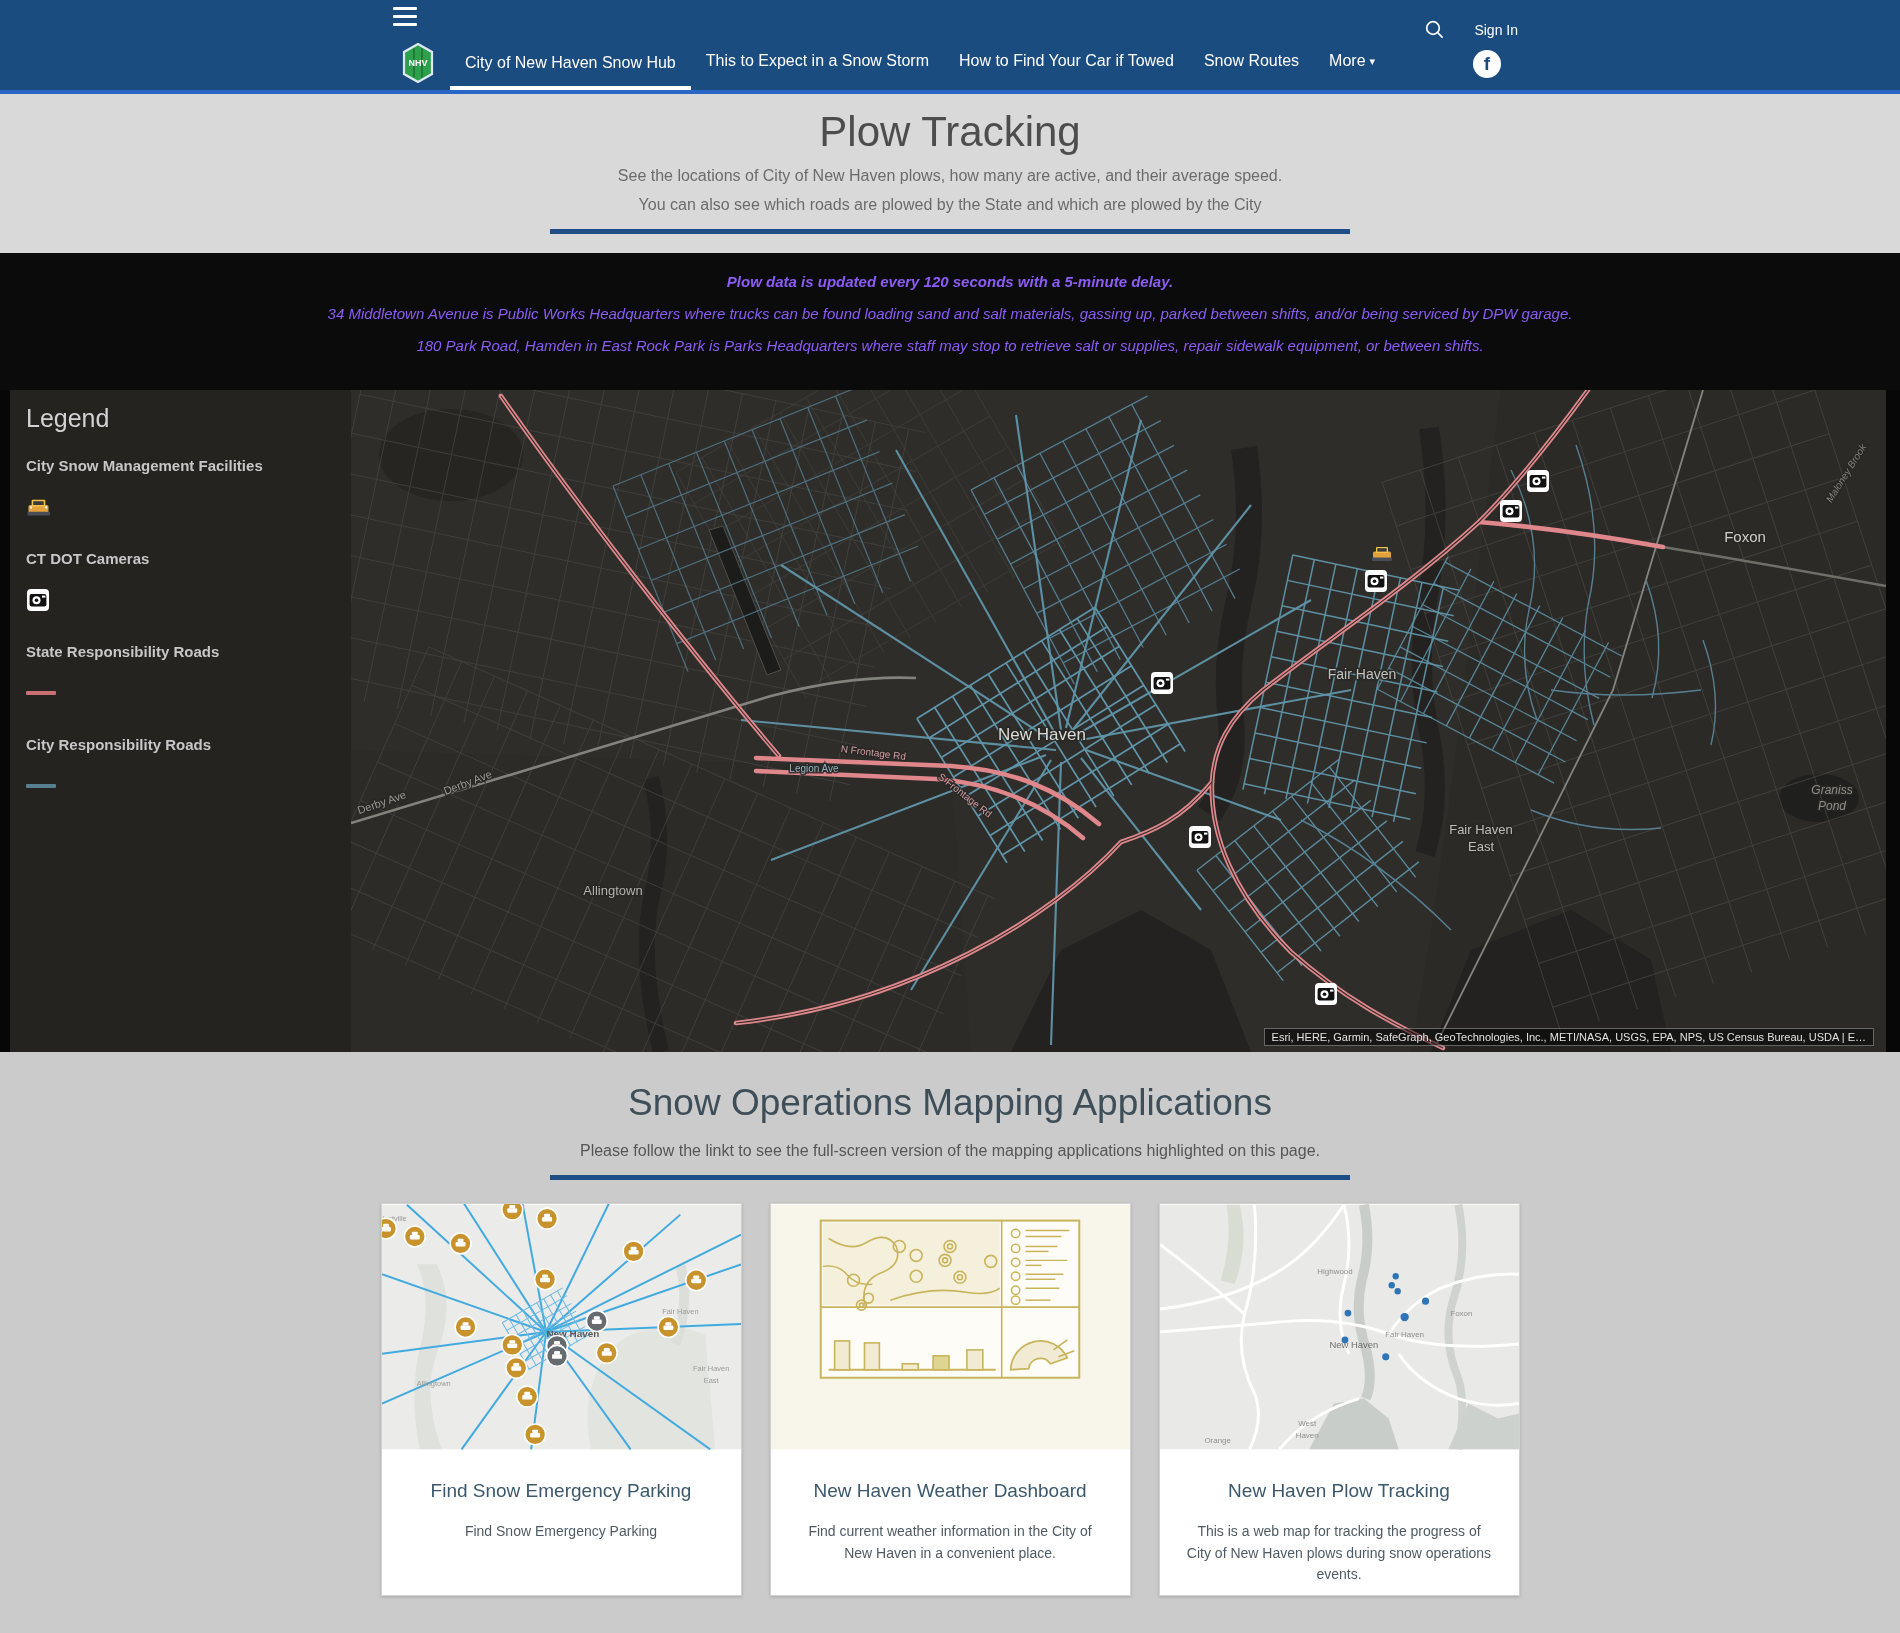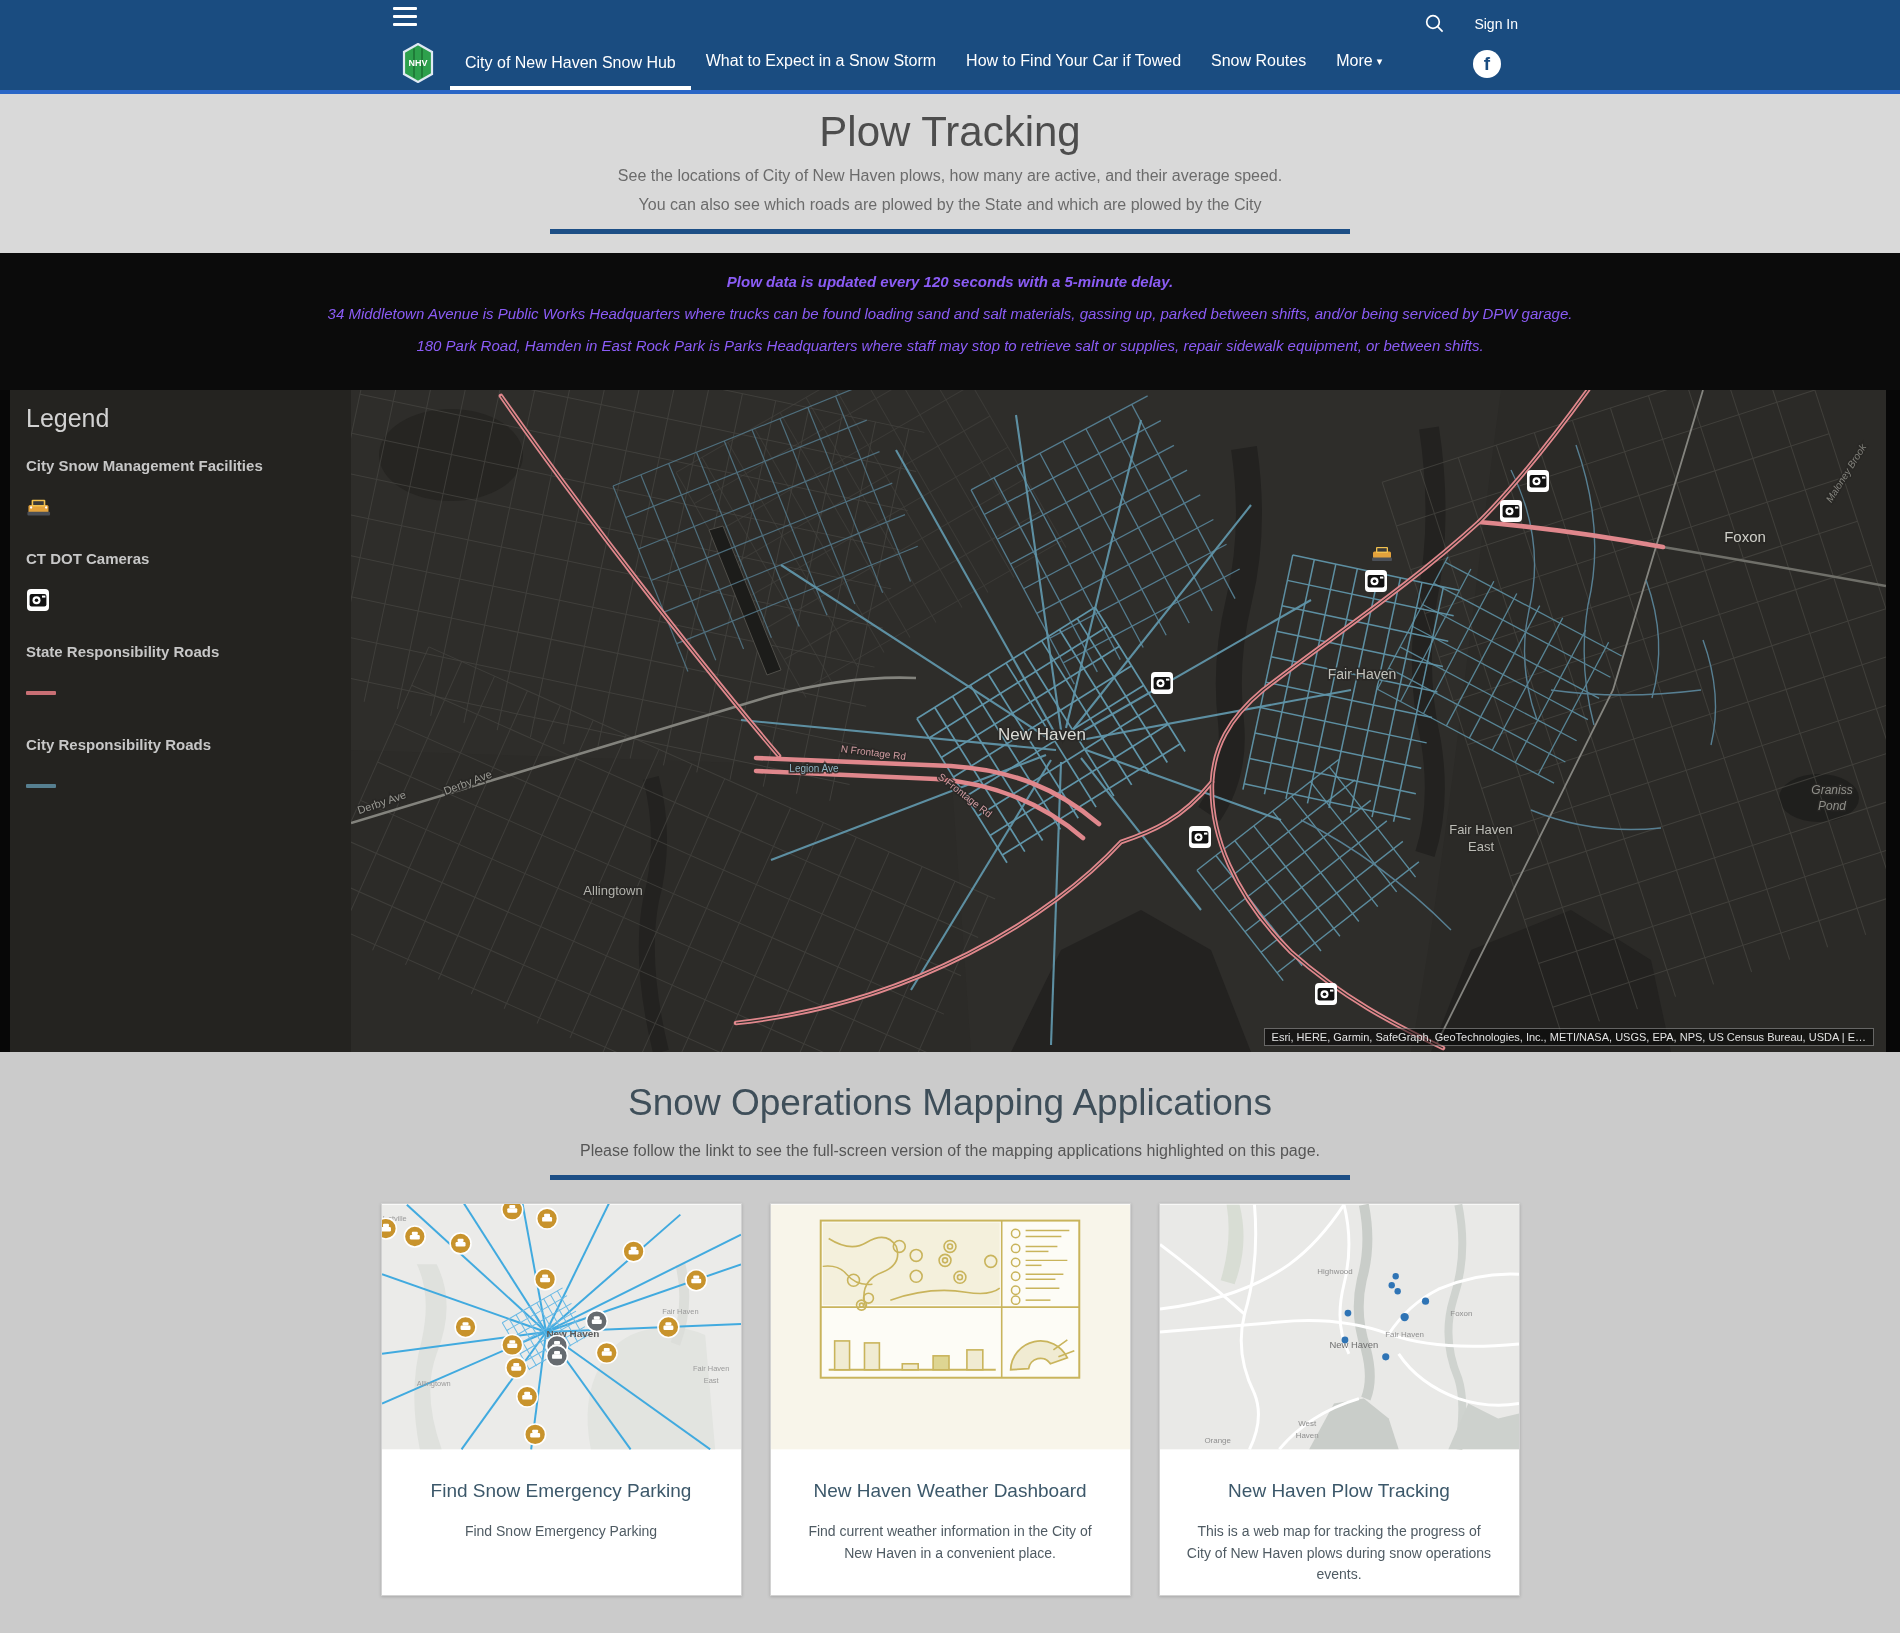--- a/index.html
+++ b/index.html
@@ -4,21 +4,21 @@
 <style>
   * { margin:0; padding:0; box-sizing:border-box; }
   html,body { width:1900px; height:1633px; overflow:hidden;
     font-family:"Liberation Sans", sans-serif; background:var(--apps_bg,#cbcbcb); }
 
   
   .topbar { position:relative; height:94px; background:var(--navy,#1a4c80);
     border-bottom:4px solid var(--strip,#2a66c6); }
   .hamburger { position:absolute; left:393px; top:7px; width:26px; cursor:pointer; }
   .hamburger span { display:block; width:24px; height:3px; background:#fff; margin-bottom:5px; border-radius:1px; }
-  .top-right { position:absolute; right:382px; top:13px; display:flex; align-items:center; gap:28px; }
+  .top-right { position:absolute; right:382px; top:19px; display:flex; align-items:center; gap:28px; }
   .signin { color:#fff; font-size:14px; }
   .brandrow { position:absolute; left:402px; top:36px; height:54px; display:flex; align-items:center; }
   .logo { margin-right:16px; }
   .nav-links { display:flex; height:54px; }
   .nav-link { color:#fff; font-size:16px; line-height:50px; padding:0 15px; white-space:nowrap; text-decoration:none; cursor:pointer; }
   .nav-link.active { border-bottom:4px solid #fff; line-height:54px; }
   .caret { font-size:11px; margin-left:4px; vertical-align:1px; }
   .fb { position:absolute; right:399px; top:50px; width:28px; height:28px; border-radius:50%;
     background:#fff; color:var(--navy,#1a4c80); font-weight:bold; font-size:19px;
     text-align:center; line-height:27px; cursor:pointer; }
@@ -78,21 +78,21 @@
   </div>
   <div class="brandrow">
     <svg class="logo" width="32" height="40" viewBox="0 0 32 40">
       <polygon points="16,1 30,9 30,31 16,39 2,31 2,9" fill="#2da04c" stroke="#dfe9f4" stroke-width="2.2"></polygon>
       <polygon points="11,6 13,5 13,35 11,34" fill="#1f7c38"></polygon>
       <polygon points="19,5 21,6 21,34 19,35" fill="#1f7c38"></polygon>
       <text x="16" y="23" font-size="9" font-weight="bold" fill="#fff" text-anchor="middle" font-family="Liberation Sans, sans-serif">NHV</text>
     </svg>
     <nav class="nav-links" id="nav-links">
         <a class="nav-link active">City of New Haven Snow Hub</a>
-        <a class="nav-link">What to Expect in a Snow Storm</a>
+        <a class="nav-link">This to Expect in a Snow Storm</a>
         <a class="nav-link">How to Find Your Car if Towed</a>
         <a class="nav-link">Snow Routes</a>
         <a class="nav-link">More<span class="caret">▾</span></a>
       </nav>
   </div>
   <div class="fb">f</div>
 </div>
 
 <div class="hero">
   <div class="hero-title">Plow Tracking</div>

